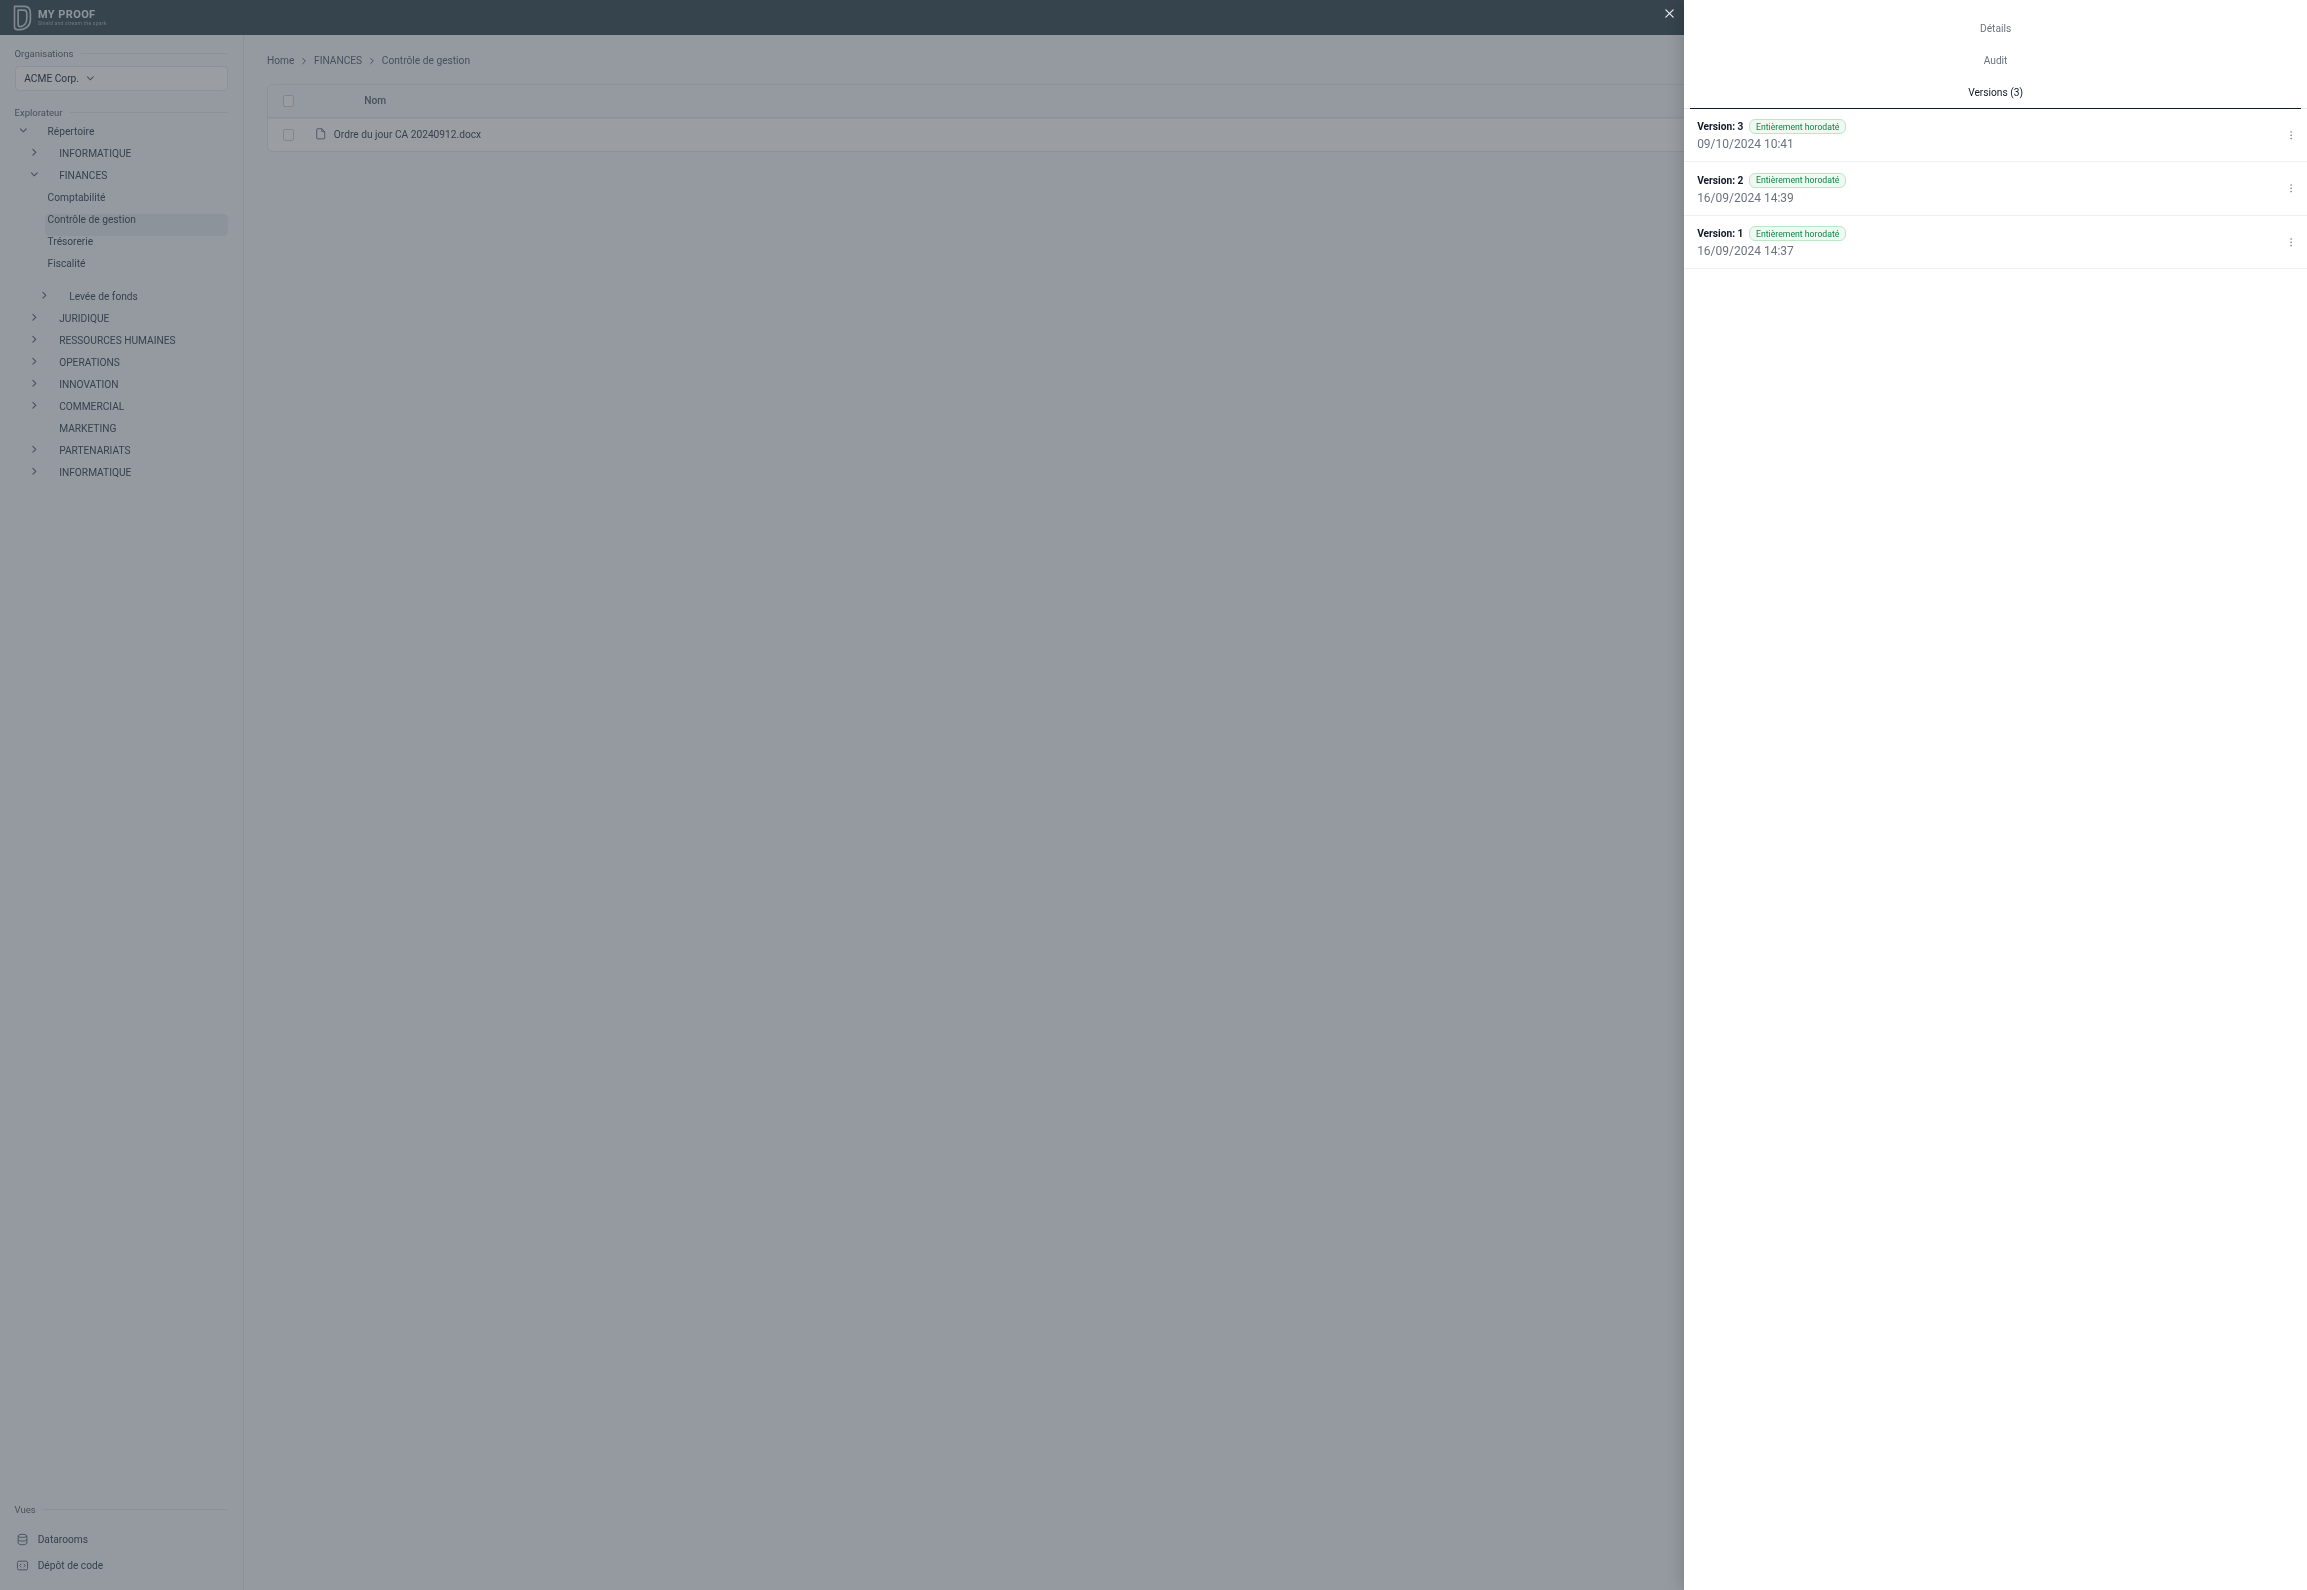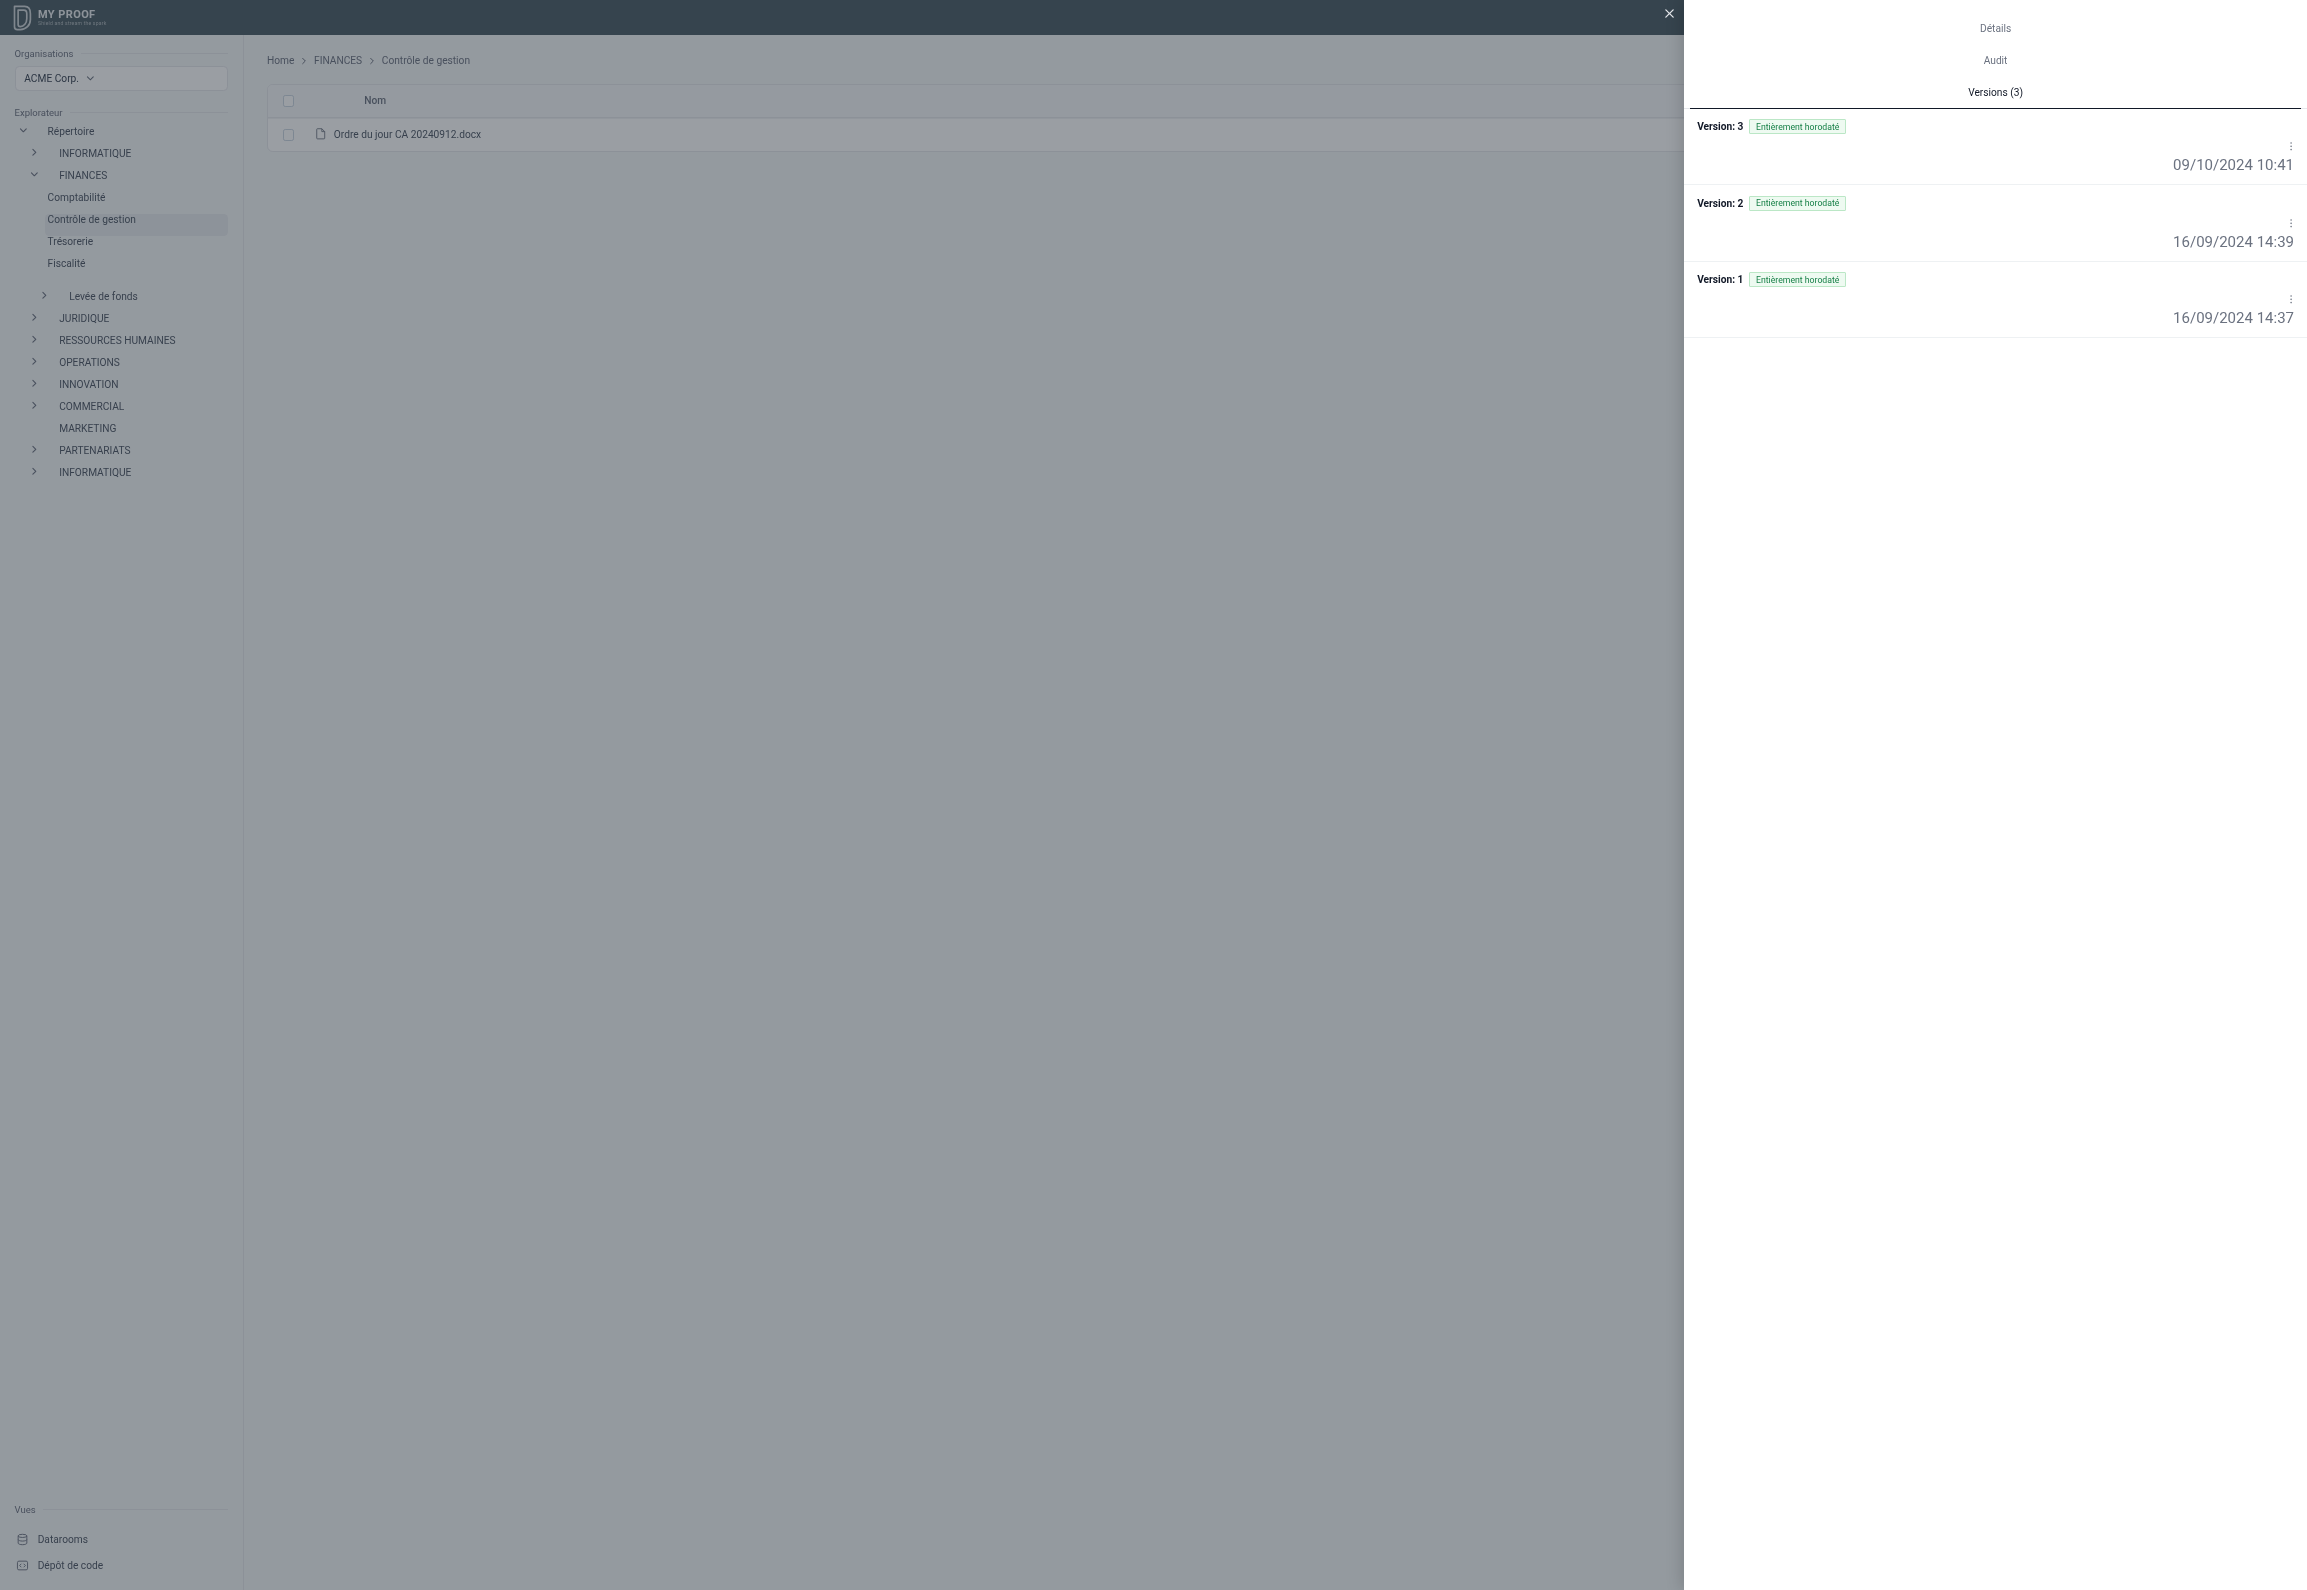--- a/index.html
+++ b/index.html
@@ -188,28 +188,28 @@
     .version-item {
       border-bottom: 0.7px solid #eef1f3;
       padding: 10.2px 13px 10.2px 13px;
       position: relative;
     }
     .version-title { font-size: 10.2px; font-weight: 700; color: #111827; display:inline-block;}
     .badge {
       display: inline-block;
       margin-left: 5.8px;
       padding: 1.5px 5.8px;
-      border-radius: 1px;
+      border-radius: 6px;
       font-size: 8.7px;
       border: 0.7px solid #bbe7c6;
       background: #eefaf1;
       color: #188048;
       vertical-align: 0.7px;
     }
-    .version-date { margin-top: 22px; font-size: 15px; color: #6b7280; text-align: right; }
+    .version-date { margin-top: 3px; font-size: 12px; color: #6b7280; }
     .dots {
       position: absolute;
       right: 7.3px; top: 50%;
       transform: translateY(-50%);
       width: 17.5px; height: 17.5px;
       display:flex;align-items:center;justify-content:center;
       color: #6b7280; cursor:pointer; border-radius:2.9px;
     }
   </style>
 </head>

